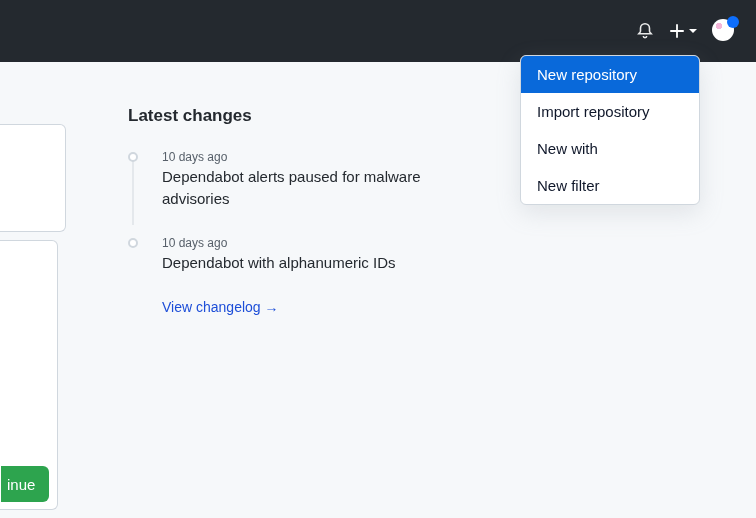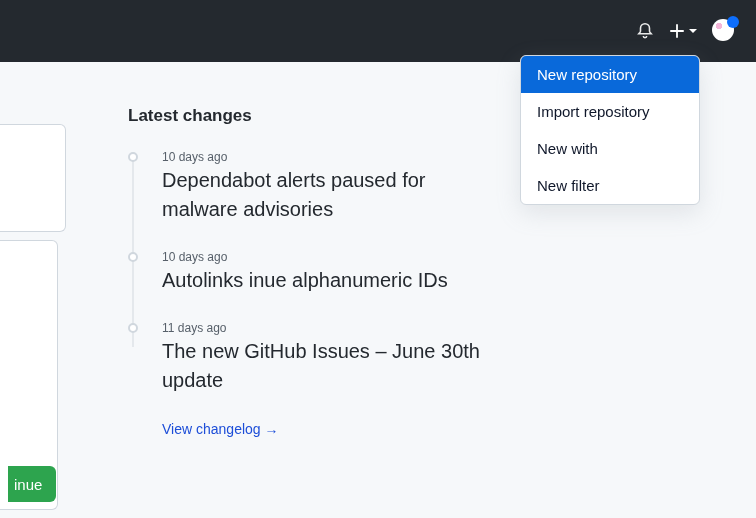--- a/index.html
+++ b/index.html
@@ -130,21 +130,21 @@
     background: #fff;
     border: 2px solid #d0d7de;
     border-radius: 50%;
   }
   .entry-time {
     font-size: 12px;
     color: #57606a;
     margin-bottom: 2px;
   }
   .entry-title {
-    font-size: 20px;
+    font-size: 15px;
     color: #24292f;
     line-height: 1.45;
   }
   .view-changelog {
     font-size: 14px;
     color: #1d4ed8;
     cursor: pointer;
     margin-top: 4px;
   }
 
@@ -165,21 +165,21 @@
     top: 240px;
     width: 58px;
     height: 270px;
     background: #fff;
     border: 1px solid #d0d7de;
     border-left: none;
     border-radius: 0 6px 6px 0;
   }
   .continue-btn {
     position: absolute;
-    left: 8px;
+    left: 1px;
     top: 466px;
     height: 36px;
     padding: 0 14px 0 6px;
     display: flex;
     align-items: center;
     background: #2da44e;
     color: #fff;
     font-size: 15px;
     font-weight: 500;
     border-radius: 0 6px 6px 0;
@@ -227,25 +227,20 @@
 
     <div class="entry">
       <div class="entry-dot"></div>
       <div class="entry-time">10 days ago</div>
       <div class="entry-title">Dependabot alerts paused for malware advisories</div>
     </div>
 
     <div class="entry">
       <div class="entry-dot"></div>
       <div class="entry-time">10 days ago</div>
-      <div class="entry-title">Autolinks inue alphanumeric IDs</div>
+      <div class="entry-title">Dependabot with alphanumeric IDs</div>
     </div>
 
-    <div class="entry">
-      <div class="entry-dot"></div>
-      <div class="entry-time">11 days ago</div>
-      <div class="entry-title">The new GitHub Issues – June 30th update</div>
-    </div>
 
 
     <div class="view-changelog">View changelog →</div>
   </div>
 </div>
 
 </body></html>

